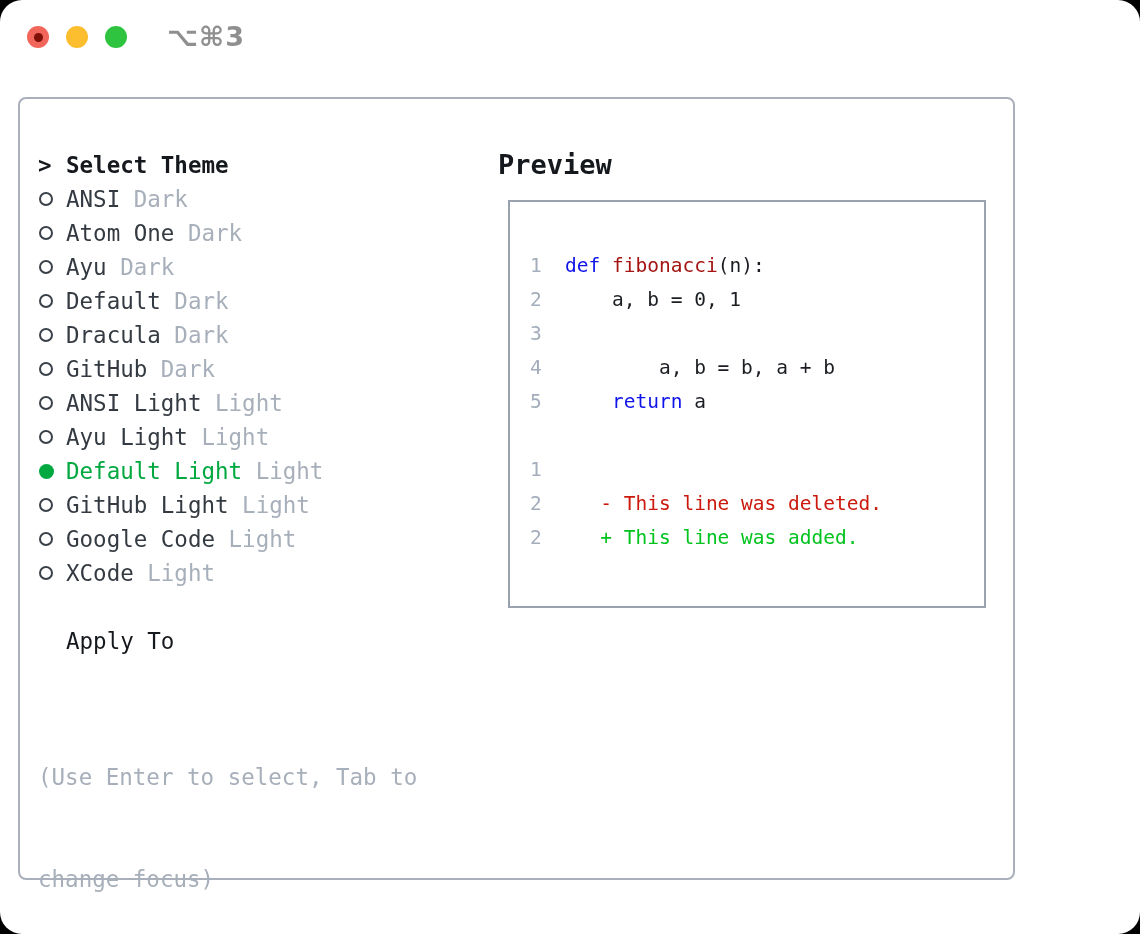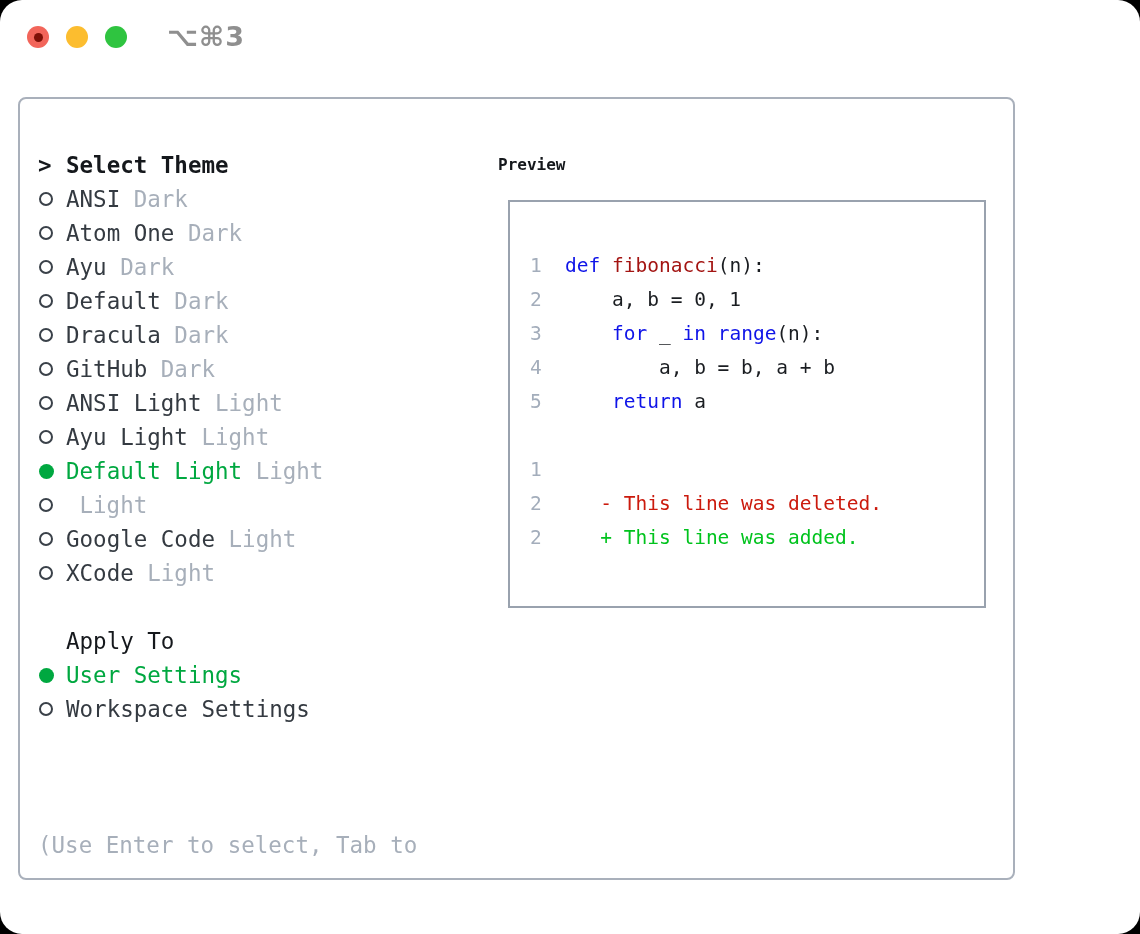--- a/index.html
+++ b/index.html
@@ -55,21 +55,21 @@
   .name{color:var(--text-dark,#343a41);white-space:pre;}
   .theme-row.selected .name{color:var(--accent-green,#00a840);text-align:center;}
   .option-row.selected .name{color:var(--accent-green,#00a840);}
   .variant{color:var(--muted-gray,#a7afba);margin-left:1ch;white-space:pre;text-align:center;}
   .spacer{height:34px;}
   .plain-label{color:var(--header-dark,#15181c);}
   .help{color:var(--muted-gray,#a7afba);line-height:34px;white-space:pre;}
   
   .preview-title{
     position:absolute;left:478px;top:49px;height:34px;line-height:34px;
-    font-size:16px;font-weight:bold;color:var(--header-dark,#15181c);
+    font-size:27px;font-weight:bold;color:var(--header-dark,#15181c);
   }
   .preview-box{
     position:absolute;left:488px;top:101px;width:474px;height:404px;
     box-sizing:content-box;border:2px solid var(--border-inner,#99a2ae);
     background:#fff;
   }
   .code-block{padding:47px 0 0 20px;font-size:19.5px;line-height:34px;}
   .code-row{display:flex;height:34px;align-items:center;white-space:pre;}
   .lnum{
     width:13px;flex:0 0 13px;margin-right:22px;text-align:left;
@@ -106,52 +106,48 @@
       <div id="theme-list">
           <div class="row theme-row"><span class="prefix"><span class="circle-outline"></span></span><span class="name">ANSI</span><span class="variant">Dark</span></div>
           <div class="row theme-row"><span class="prefix"><span class="circle-outline"></span></span><span class="name">Atom One</span><span class="variant">Dark</span></div>
           <div class="row theme-row"><span class="prefix"><span class="circle-outline"></span></span><span class="name">Ayu</span><span class="variant">Dark</span></div>
           <div class="row theme-row"><span class="prefix"><span class="circle-outline"></span></span><span class="name">Default</span><span class="variant">Dark</span></div>
           <div class="row theme-row"><span class="prefix"><span class="circle-outline"></span></span><span class="name">Dracula</span><span class="variant">Dark</span></div>
           <div class="row theme-row"><span class="prefix"><span class="circle-outline"></span></span><span class="name">GitHub</span><span class="variant">Dark</span></div>
           <div class="row theme-row"><span class="prefix"><span class="circle-outline"></span></span><span class="name">ANSI Light</span><span class="variant">Light</span></div>
           <div class="row theme-row"><span class="prefix"><span class="circle-outline"></span></span><span class="name">Ayu Light</span><span class="variant">Light</span></div>
           <div class="row theme-row selected"><span class="prefix"><span class="circle-filled"></span></span><span class="name">Default Light</span><span class="variant">Light</span></div>
-          <div class="row theme-row"><span class="prefix"><span class="circle-outline"></span></span><span class="variant">Light</span></div>
+          <div class="row theme-row"><span class="prefix"><span class="circle-outline"></span></span><span class="name">GitHub Light</span><span class="variant">Light</span></div>
           <div class="row theme-row"><span class="prefix"><span class="circle-outline"></span></span><span class="name">Google Code</span><span class="variant">Light</span></div>
           <div class="row theme-row"><span class="prefix"><span class="circle-outline"></span></span><span class="name">XCode</span><span class="variant">Light</span></div>
         </div>
 
       <div class="spacer"></div>
 
       <div class="row">
         <span class="prefix"></span>
         <span class="plain-label">Apply To</span>
       </div>
 
-      <div id="apply-options">
-          <div class="row option-row selected"><span class="prefix"><span class="circle-filled"></span></span><span class="name">User Settings</span></div>
-          <div class="row option-row"><span class="prefix"><span class="circle-outline"></span></span><span class="name">Workspace Settings</span></div>
-        </div>
 
       <div class="spacer"></div>
 
       <div class="help">
         <div>(Use Enter to select, Tab to</div>
         <div>change focus)</div>
       </div>
     </div>
 
     <div class="preview-title">Preview</div>
 
     <div class="preview-box">
       <div id="code-block" class="code-block">
           <div class="code-row"><span class="lnum">1</span><span class="code"><span class="seg-kw">def</span><span> </span><span class="seg-fn">fibonacci</span><span>(n):</span></span></div>
           <div class="code-row"><span class="lnum">2</span><span class="code"><span>    a, b = 0, 1</span></span></div>
-          <div class="code-row"><span class="lnum">3</span><span class="code"><span>    </span><span class="seg-kw">for</span><span> _ </span><span class="seg-kw">in</span><span> </span><span class="seg-kw">range</span><span>(n):</span></span></div>
+          <div class="code-row"><span class="lnum">3</span></div>
           <div class="code-row"><span class="lnum">4</span><span class="code"><span>        a, b = b, a + b</span></span></div>
           <div class="code-row"><span class="lnum">5</span><span class="code"><span>    </span><span class="seg-kw">return</span><span> a</span></span></div>
           <div class="code-row"><span class="lnum"></span><span class="code"></span></div>
           <div class="code-row"><span class="lnum">1</span></div>
           <div class="code-row"><span class="lnum">2</span><span class="code"><span class="seg-del">   - This line was deleted.</span></span></div>
           <div class="code-row"><span class="lnum">2</span><span class="code"><span class="seg-add">   + This line was added.</span></span></div>
         </div>
     </div>
 
   </div>

